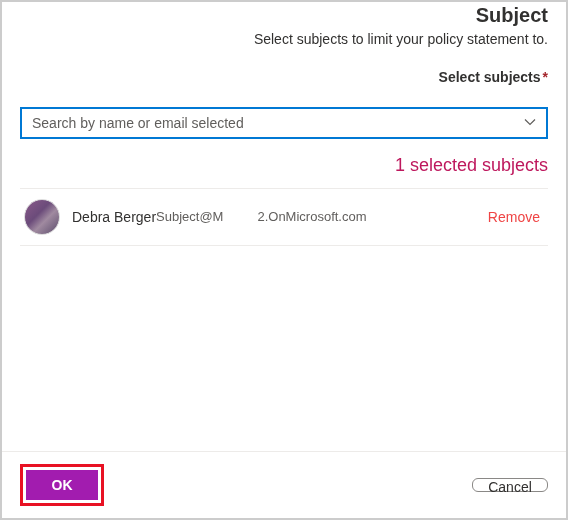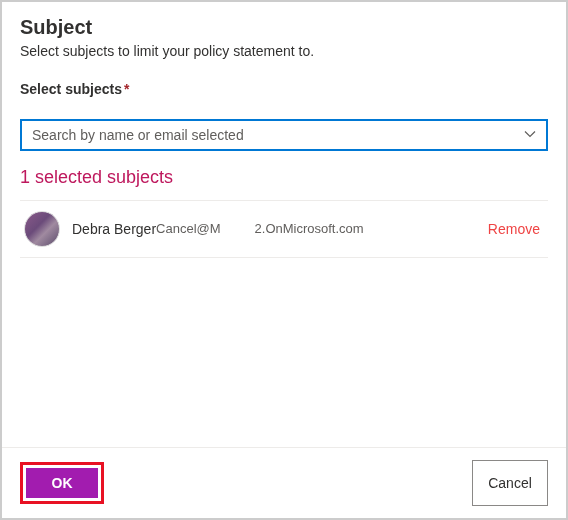--- a/index.html
+++ b/index.html
@@ -11,23 +11,24 @@
     body {
       width: 568px;
       height: 520px;
       border: 2px solid #ccc;
       position: relative;
       background: #fff;
       display: flex;
       flex-direction: column;
     }
     .content {
-      padding: 14px 18px;
+      padding: 2px 18px;
       flex: 1;
       overflow: auto;
+      text-align: right;
     }
     .page-title {
       font-size: 20px;
       font-weight: 600;
       color: #323130;
       margin-bottom: 4px;
     }
     .page-subtitle {
       font-size: 14px;
       color: #323130;
@@ -125,23 +126,23 @@
       width: 72px;
       height: 30px;
       cursor: pointer;
     }
     .btn-secondary {
       background: #fff;
       color: #323130;
       border: 1px solid #8a8886;
       font-size: 14px;
       width: 76px;
-      height: 46px;
+      height: 14px;
       cursor: pointer;
-      border-radius: 0;
+      border-radius: 6px;
     }
     .chevron svg {
       width: 12px;
       height: 12px;
     }
   </style>
 </head>
 <body>
 
 <div class="content">
@@ -161,21 +162,21 @@
     </span>
   </div>
 
   <div class="selected-count">1 selected subjects</div>
 
   <div class="list-item">
     <div class="avatar"></div>
     <div class="user-info">
       <div class="user-name">Debra Berger</div>
       <div class="user-email-row">
-        <span>Cancel@M</span>
+        <span>Subject@M</span>
         <span>2.OnMicrosoft.com</span>
       </div>
     </div>
     <div class="remove-link">Remove</div>
   </div>
 </div>
 
 <div class="footer">
   <div class="highlight-box">
     <button class="btn-primary">OK</button>

